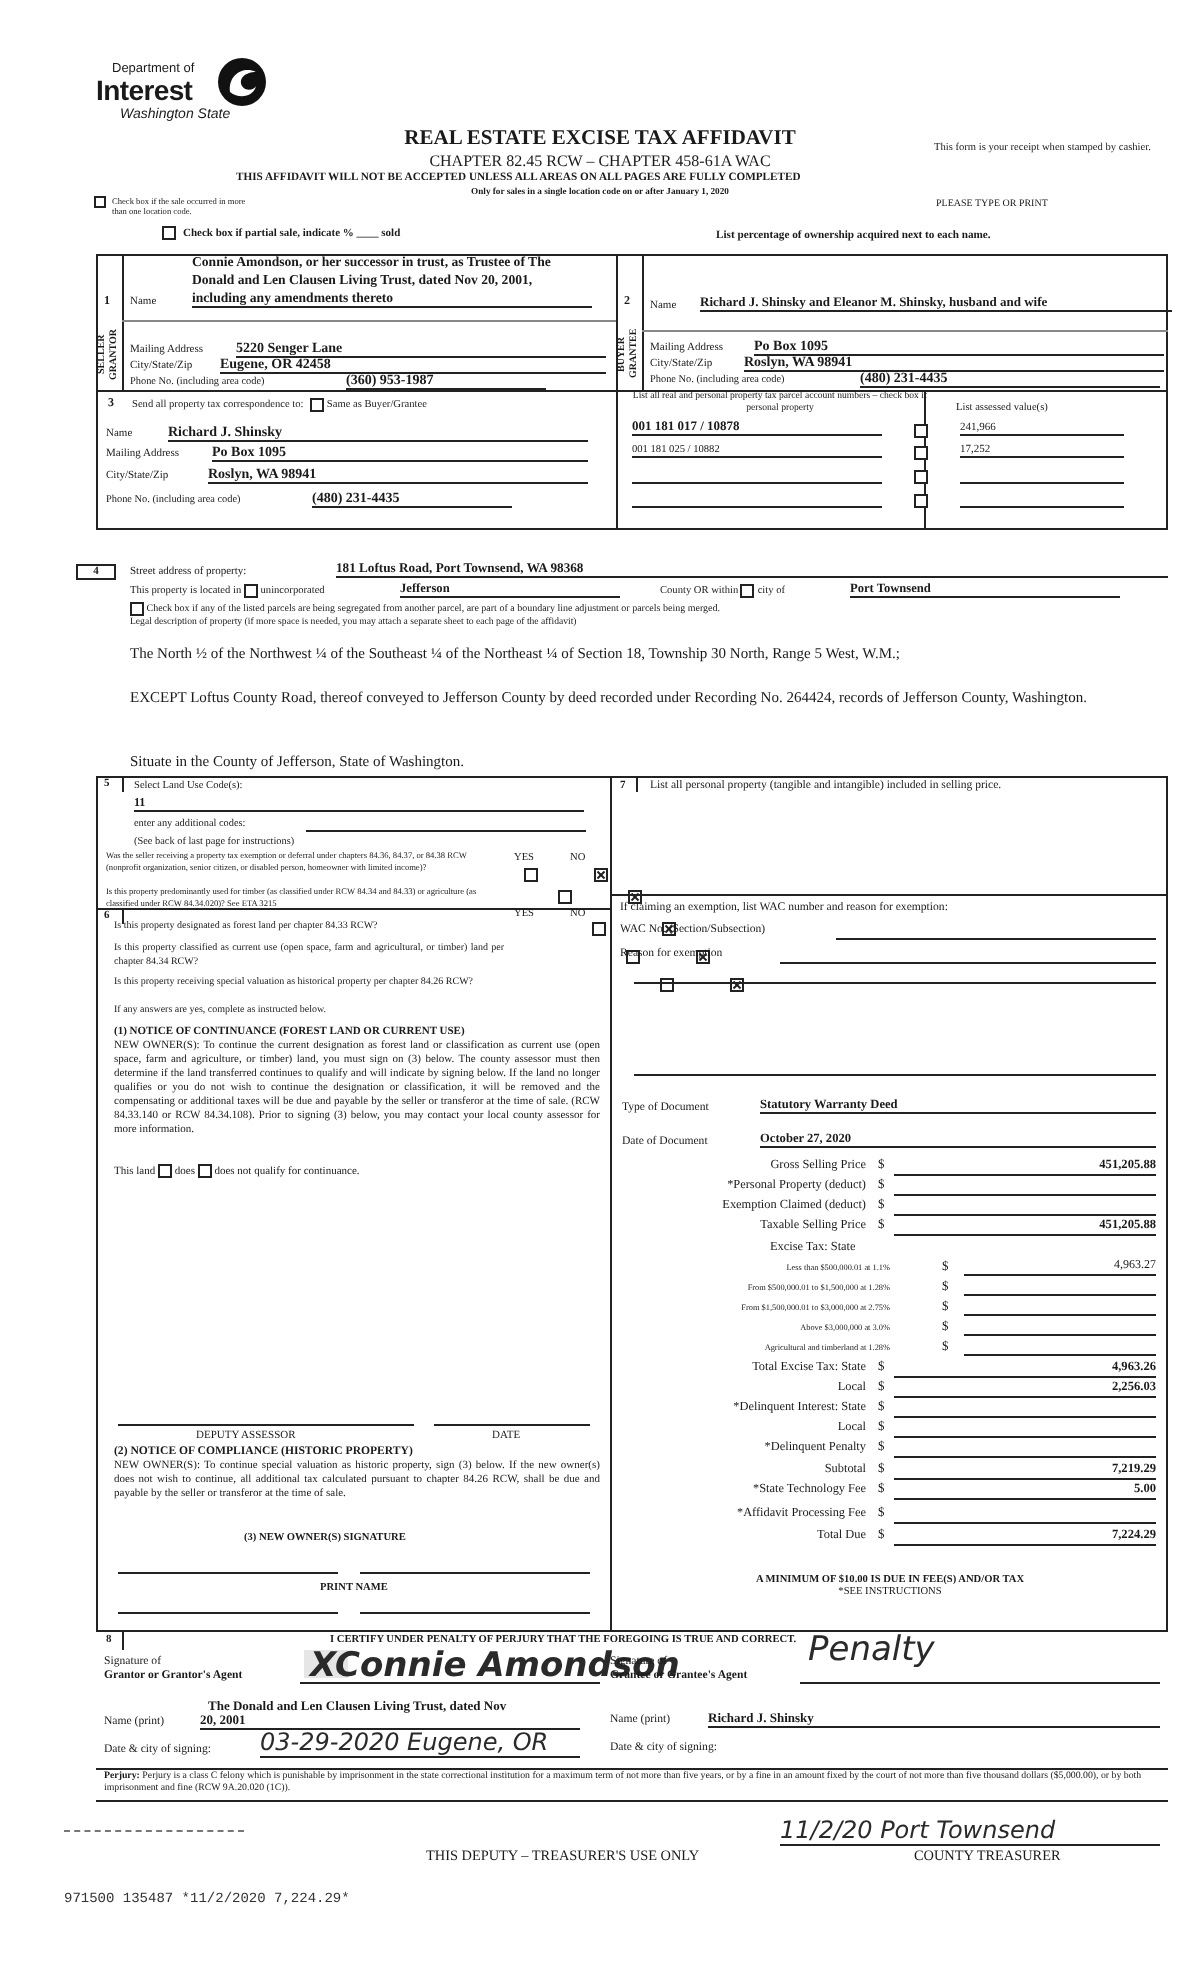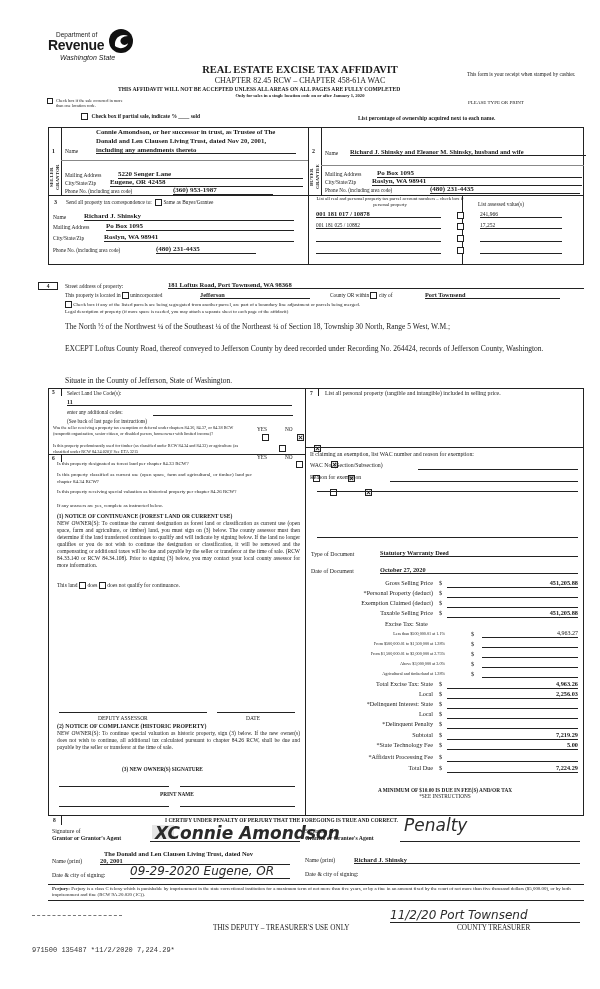--- a/index.html
+++ b/index.html
@@ -25,21 +25,21 @@
   .dollar { font-size: 6.5px; }
 </style>
 </head>
 <body>
 
 
 
 
 <div class="abs" style="left:48px;top:30px;width:90px;height:40px;">
   <div class="abs" style="left:8px;top:1px;font-family:'Liberation Sans',sans-serif;font-size:6.5px;">Department of</div>
-  <div class="abs" style="left:0px;top:7px;font-family:'Liberation Sans',sans-serif;font-size:14px;font-weight:bold;letter-spacing:-0.3px;">Revenue</div>
+  <div class="abs" style="left:0px;top:7px;font-family:'Liberation Sans',sans-serif;font-size:14px;font-weight:bold;letter-spacing:-0.3px;">Interest</div>
   <div class="abs" style="left:12px;top:24px;font-family:'Liberation Sans',sans-serif;font-size:7px;font-style:italic;">Washington State</div>
   <svg class="abs" style="left:60px;top:-2px;" width="26" height="26" viewBox="0 0 26 26">
     <circle cx="13" cy="13" r="12" fill="#111"></circle>
     <path d="M7 18 C6 9, 14 5, 20 8 C15 8, 11 11, 13 15 C15 18, 19 17, 20 15 C19 20, 12 22, 7 18 Z" fill="#fff"></path>
   </svg>
 </div>
 
 <div class="abs b" style="left:0;width:600px;top:64px;text-align:center;font-size:10.5px;">REAL ESTATE EXCISE TAX AFFIDAVIT</div>
 <div class="abs" style="left:0;width:600px;top:76px;text-align:center;font-size:8px;">CHAPTER 82.45 RCW – CHAPTER 458-61A WAC</div>
 <div class="abs b" style="left:118px;top:86px;font-size:5.6px;">THIS AFFIDAVIT WILL NOT BE ACCEPTED UNLESS ALL AREAS ON ALL PAGES ARE FULLY COMPLETED</div>
@@ -358,21 +358,21 @@
   <div class="abs hand" style="left:4px;top:0px;font-size:17px;white-space:nowrap;">Penalty</div>
 </div>
 
 <div class="abs b" style="left:104px;top:850px;font-size:6.5px;">The Donald and Len Clausen Living Trust, dated Nov</div>
 <div class="abs" style="left:52px;top:858px;font-size:5.8px;">Name (print)</div>
 <div class="abs b u" style="left:100px;top:857px;width:190px;font-size:6.5px;">20, 2001</div>
 <div class="abs" style="left:305px;top:857px;font-size:5.8px;">Name (print)</div>
 <div class="abs b u" style="left:354px;top:856px;width:226px;font-size:6.5px;">Richard J. Shinsky</div>
 
 <div class="abs" style="left:52px;top:872px;font-size:5.8px;">Date &amp; city of signing:</div>
-<div class="abs hand u" style="left:130px;top:864px;width:160px;font-size:12px;white-space:nowrap;">09-29-2020 Eugene, OR</div>
+<div class="abs hand u" style="left:130px;top:864px;width:160px;font-size:12px;white-space:nowrap;">03-29-2020 Eugene, OR</div>
 <div class="abs" style="left:305px;top:871px;font-size:5.8px;">Date &amp; city of signing:</div>
 <div class="abs hand u" style="left:390px;top:908px;width:190px;font-size:12px;white-space:nowrap;">11/2/20  Port Townsend</div>
 
 <div class="line" style="left:48px;top:884px;width:536px;height:1px;"></div>
 <div class="abs" style="left:52px;top:886px;width:530px;font-size:4.9px;line-height:6px;">
   <span class="b">Perjury:</span>
   <span>Perjury is a class C felony which is punishable by imprisonment in the state correctional institution for a maximum term of not more than five years, or by a fine in an amount fixed by the court of not more than five thousand dollars ($5,000.00), or by both imprisonment and fine (RCW 9A.20.020 (1C)).</span>
 </div>
 <div class="line" style="left:48px;top:900px;width:536px;height:1px;"></div>
 

